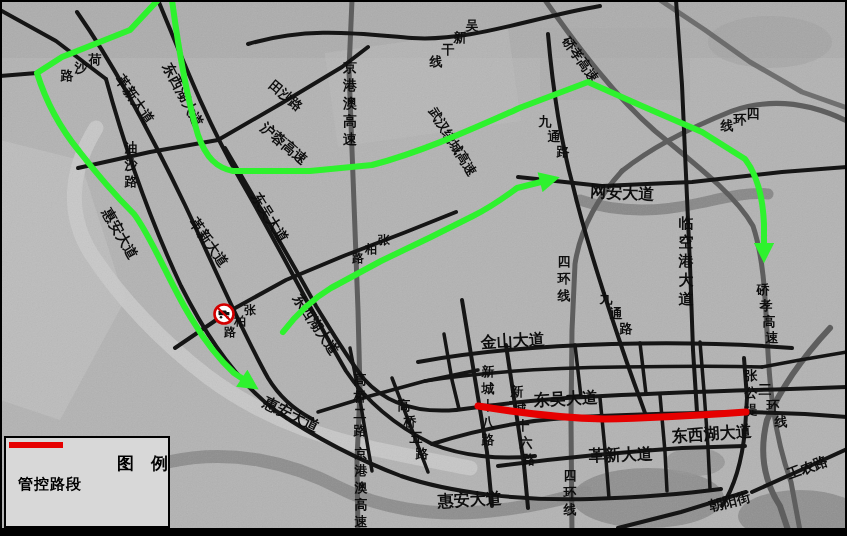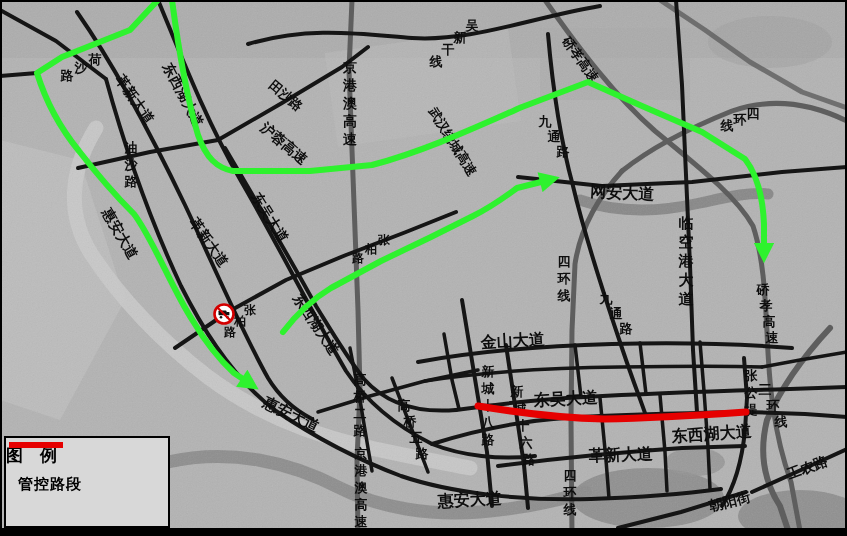--- a/index.html
+++ b/index.html
@@ -3,23 +3,23 @@
 <meta charset="utf-8">
 <style>
   html,body{margin:0;padding:0;background:#222;}
   .stage{position:relative;width:847px;height:536px;overflow:hidden;background:#b3b3b3;
          font-family:"DejaVu Sans",sans-serif;}
   .stage svg{position:absolute;left:0;top:0;}
   .rl{fill:#0d0d0d;font-weight:bold;font-family:"DejaVu Sans",sans-serif;}
   .road{fill:none;stroke-linecap:round;stroke-linejoin:round;}
   .legend{position:absolute;left:4px;top:436px;width:166px;height:92px;box-sizing:border-box;
           background:#d8d8d8;border:2px solid #000;}
-  .legend-title{text-align:left;font-size:17px;font-weight:bold;color:#000;margin-top:6px;
+  .legend-title{text-align:right;font-size:17px;font-weight:bold;color:#000;margin-top:14px;
                 font-family:Liberation Serif, serif;}
-  .legend-row{display:flex;align-items:flex-start;gap:11px;padding-left:12px;margin-top:8px;}
+  .legend-row{display:flex;align-items:flex-start;gap:11px;padding-left:12px;margin-top:0;}
   .legend-row span{font-size:15px;font-weight:bold;color:#000;letter-spacing:1px;}
   .frame{position:absolute;inset:0;border:2px solid #000;border-bottom:8px solid #000;
          pointer-events:none;box-sizing:border-box;}
 </style>
 </head>
 <body>
 
 <div class="stage">
 <svg width="847" height="536" viewBox="0 0 847 536">
   <defs>

